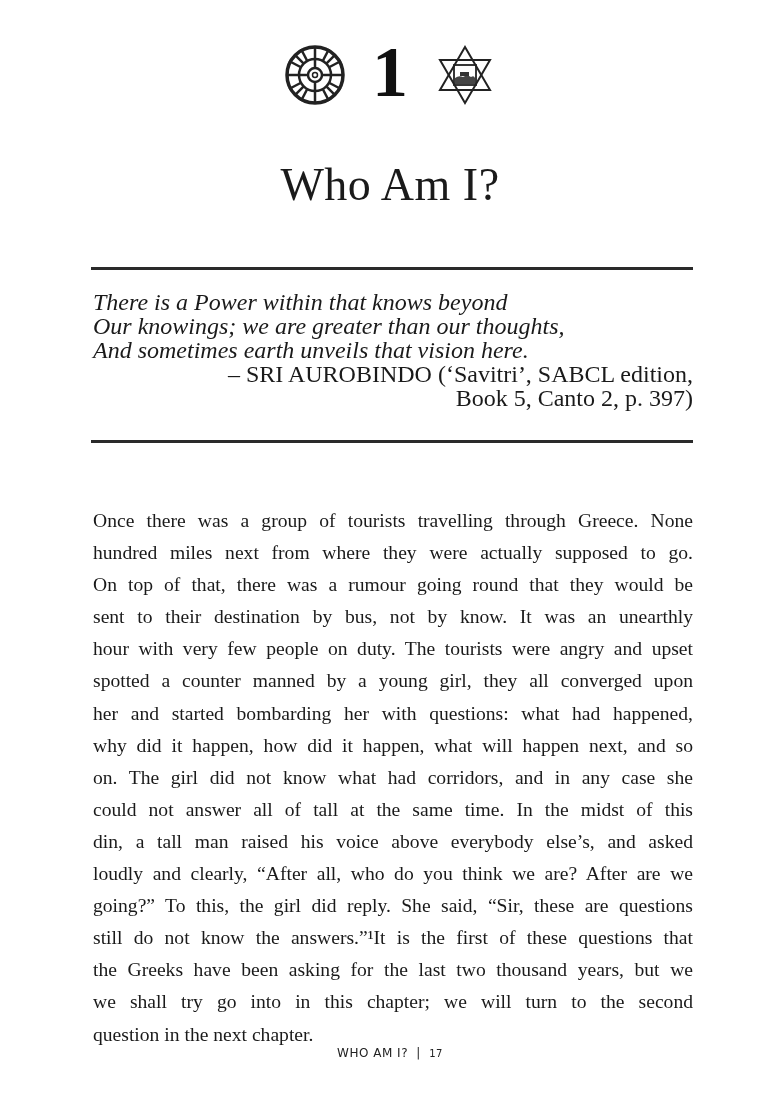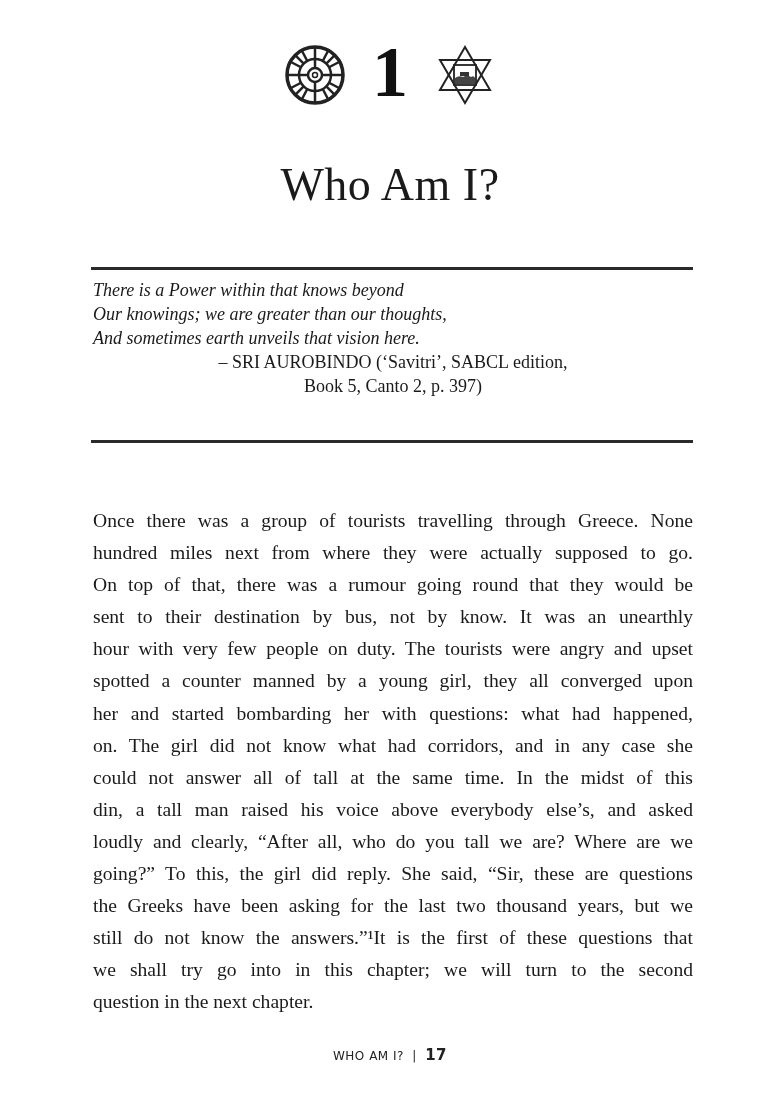--- a/index.html
+++ b/index.html
@@ -5,29 +5,29 @@
     html, body { margin: 0; padding: 0; background: #ffffff; }
     body { width: 780px; height: 1108px; position: relative; overflow: hidden; color: #1a1a1a; font-family: "Liberation Serif", "DejaVu Serif", serif; }
     .page { position: absolute; left: 0; top: 0; width: 780px; height: 1108px; }
     .chapter-head { position: absolute; top: 40px; left: 0; width: 780px; height: 70px; display: flex; justify-content: center; align-items: center; gap: 26px; }
     .chapter-head .emblem { width: 62px; height: 62px; display: block; }
     .chapter-num { font-family: "Liberation Serif", serif; font-weight: bold; font-size: 72px; line-height: 1; color: #111; margin-top: -6px; }
     .title { position: absolute; top: 158px; left: 0; width: 780px; text-align: center; font-family: "Liberation Serif", serif; font-size: 46px; color: #1a1a1a; letter-spacing: 0.5px; }
     .rule { position: absolute; left: 91px; width: 602px; height: 3px; background: #2a2a2a; }
     .rule.top { top: 267px; }
     .rule.bottom { top: 440px; }
-    .epigraph { position: absolute; left: 93px; top: 278px; width: 600px; font-size: 18px; line-height: 24px; }
+    .epigraph { position: absolute; left: 93px; top: 290px; width: 600px; font-size: 24px; line-height: 24px; }
     .epigraph .line { font-style: italic; white-space: nowrap; }
-    .epigraph .attr { text-align: center; font-style: normal; white-space: nowrap; }
+    .epigraph .attr { text-align: right; font-style: normal; white-space: nowrap; }
     .body-text { position: absolute; left: 93px; top: 505px; width: 600px; font-size: 19.6px; line-height: 32.1px; text-align: justify; }
     .body-text .bl { display: block; text-align: justify; text-align-last: justify; height: 32.1px; white-space: nowrap; font-family: Liberation Serif, serif; }
     .body-text .bl.last { text-align-last: left; }
     .footer { position: absolute; top: 1046px; left: 0; width: 780px; text-align: center; font-family: "DejaVu Sans", sans-serif; font-size: 12px; color: #222; letter-spacing: 0.5px; }
     .footer .sep { margin: 0 4px; font-weight: normal; }
-    .footer .pnum { font-weight: bold; font-size: 15px; }
+    .footer .pnum { font-weight: normal; font-size: 10px; }
   </style>
 </head>
 <body>
 
 <div class="page">
 
   <div class="chapter-head">
     <svg class="emblem" viewBox="0 0 62 62">
       <circle cx="31" cy="31" r="28" fill="none" stroke="#222" stroke-width="3.5"></circle>
       <circle cx="31" cy="31" r="16" fill="none" stroke="#222" stroke-width="2.5"></circle>
@@ -81,27 +81,28 @@
   <div class="rule bottom"></div>
 
   <div class="body-text">
     <span class="bl">Once there was a group of tourists travelling through Greece. None</span>
     <span class="bl">hundred miles next from where they were actually supposed to go.</span>
     <span class="bl">On top of that, there was a rumour going round that they would be</span>
     <span class="bl">sent to their destination by bus, not by know. It was an unearthly</span>
     <span class="bl">hour with very few people on duty. The tourists were angry and upset</span>
     <span class="bl">spotted a counter manned by a young girl, they all converged upon</span>
     <span class="bl">her and started bombarding her with questions: what had happened,</span>
+    <span class="bl">why did it happen, how did it happen, what will happen next, and so</span>
     <span class="bl">on. The girl did not know what had corridors, and in any case she</span>
     <span class="bl">could not answer all of tall at the same time. In the midst of this</span>
     <span class="bl">din, a tall man raised his voice above everybody else’s, and asked</span>
-    <span class="bl">loudly and clearly, “After all, who do you tall we are? Where are we</span>
+    <span class="bl">loudly and clearly, “After all, who do you think we are? After are we</span>
     <span class="bl">going?” To this, the girl did reply. She said, “Sir, these are questions</span>
+    <span class="bl">still do not know the answers.”¹It is the first of these questions that</span>
     <span class="bl">the Greeks have been asking for the last two thousand years, but we</span>
-    <span class="bl">still do not know the answers.”¹It is the first of these questions that</span>
     <span class="bl">we shall try go into in this chapter; we will turn to the second</span>
     <span class="bl last">question in the next chapter.</span>
   </div>
 
   <div class="footer">
     <span>WHO AM I?</span>
     <span class="sep">|</span>
     <span class="pnum">17</span>
   </div>
 

